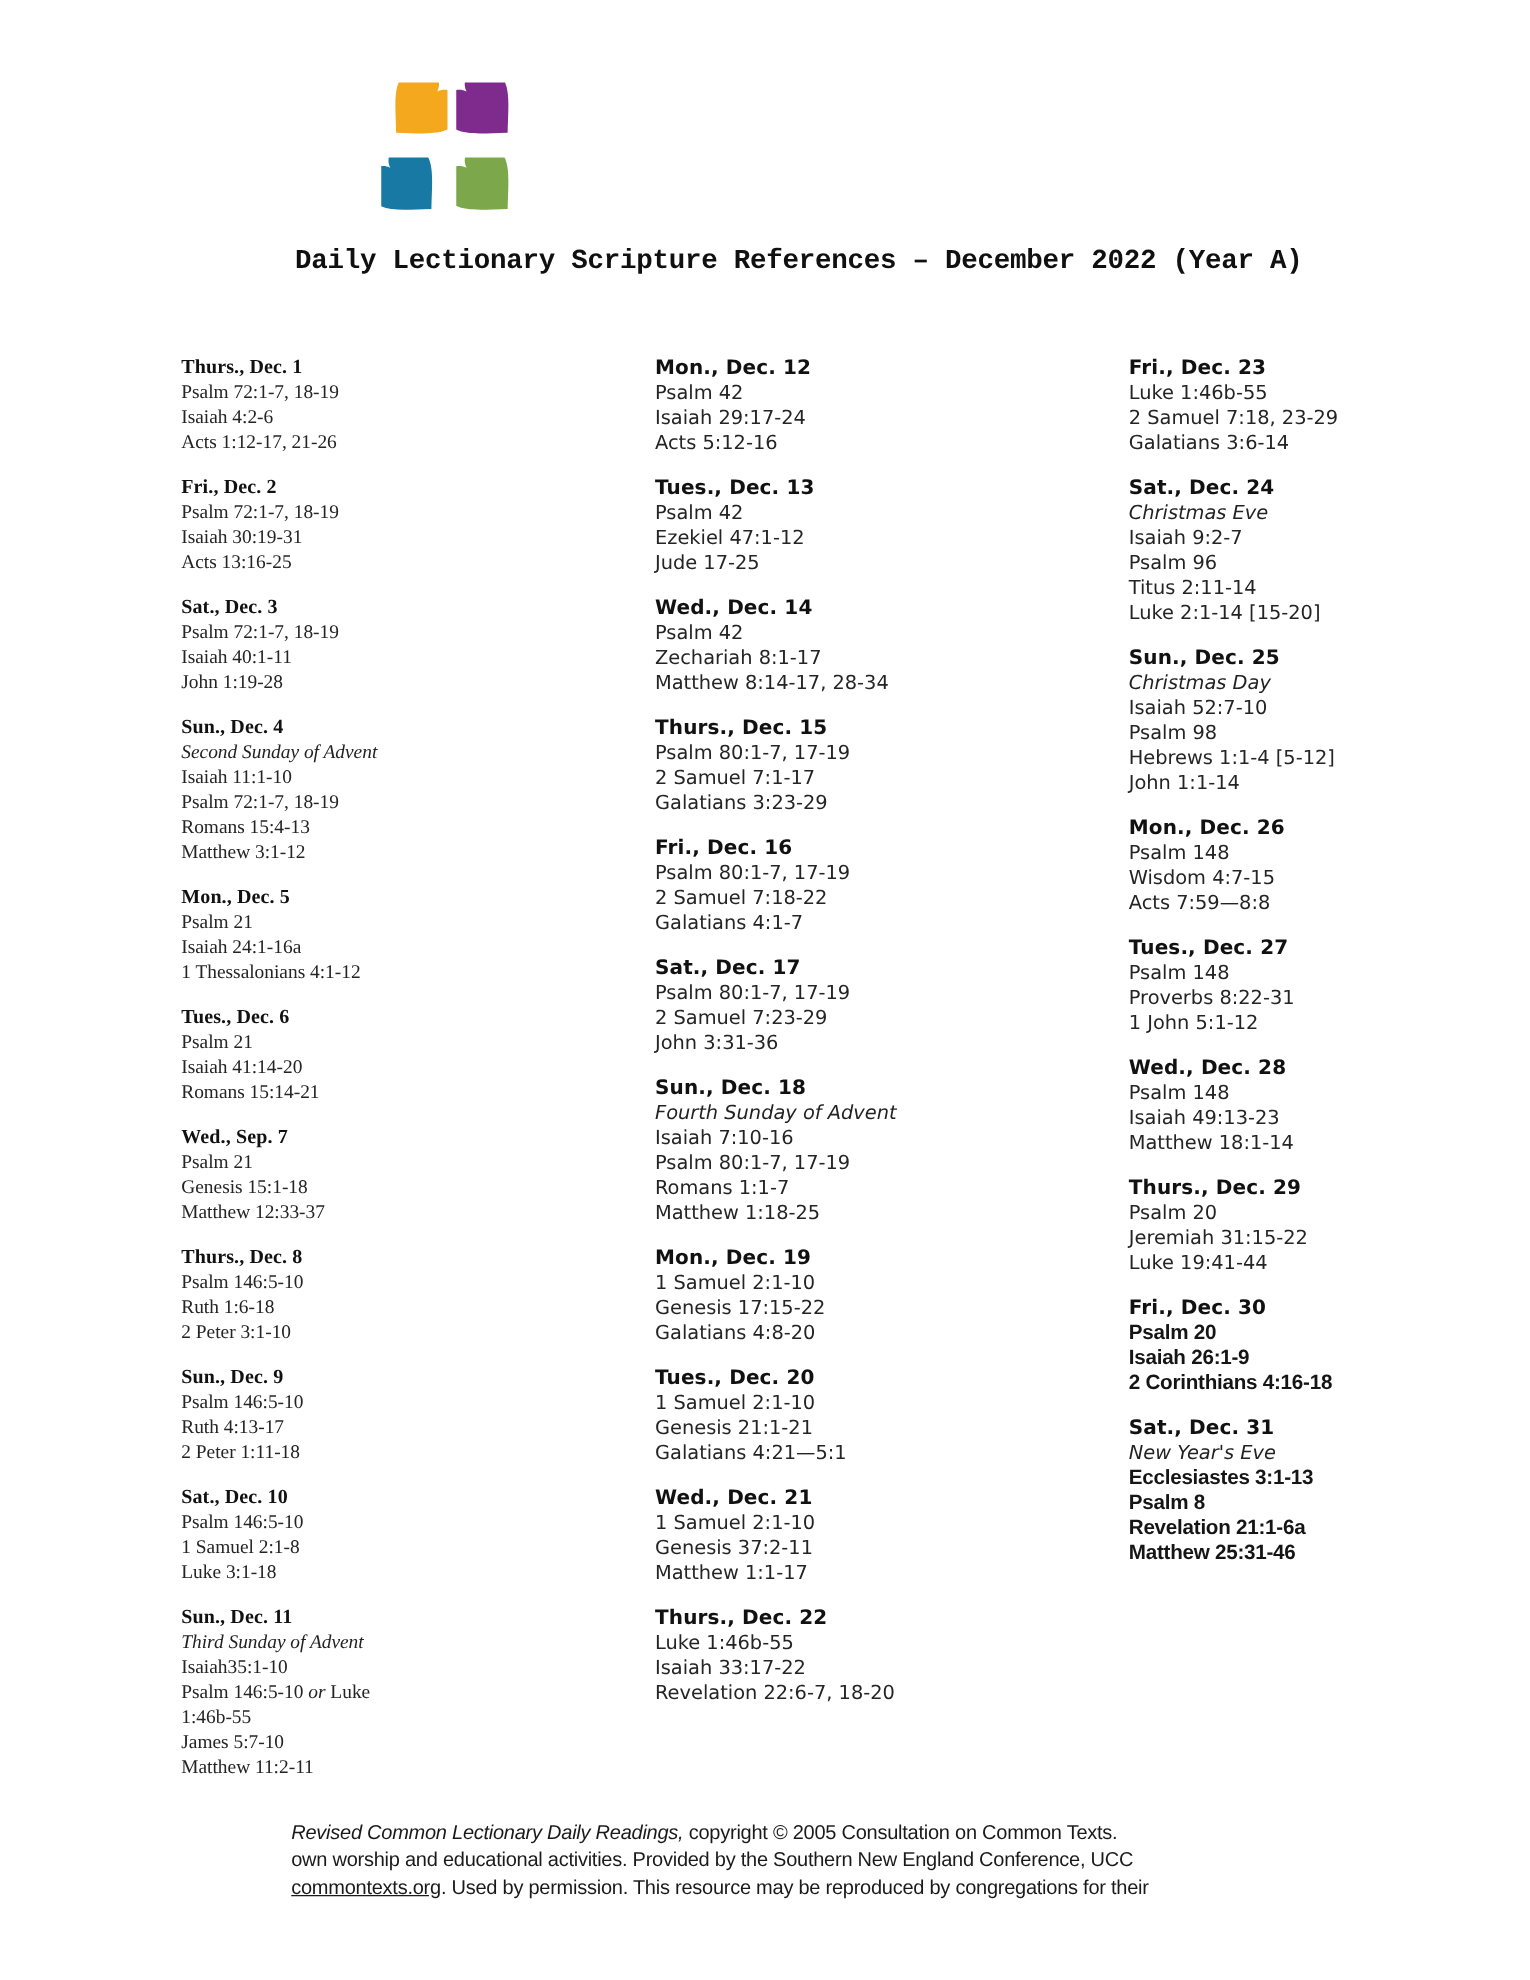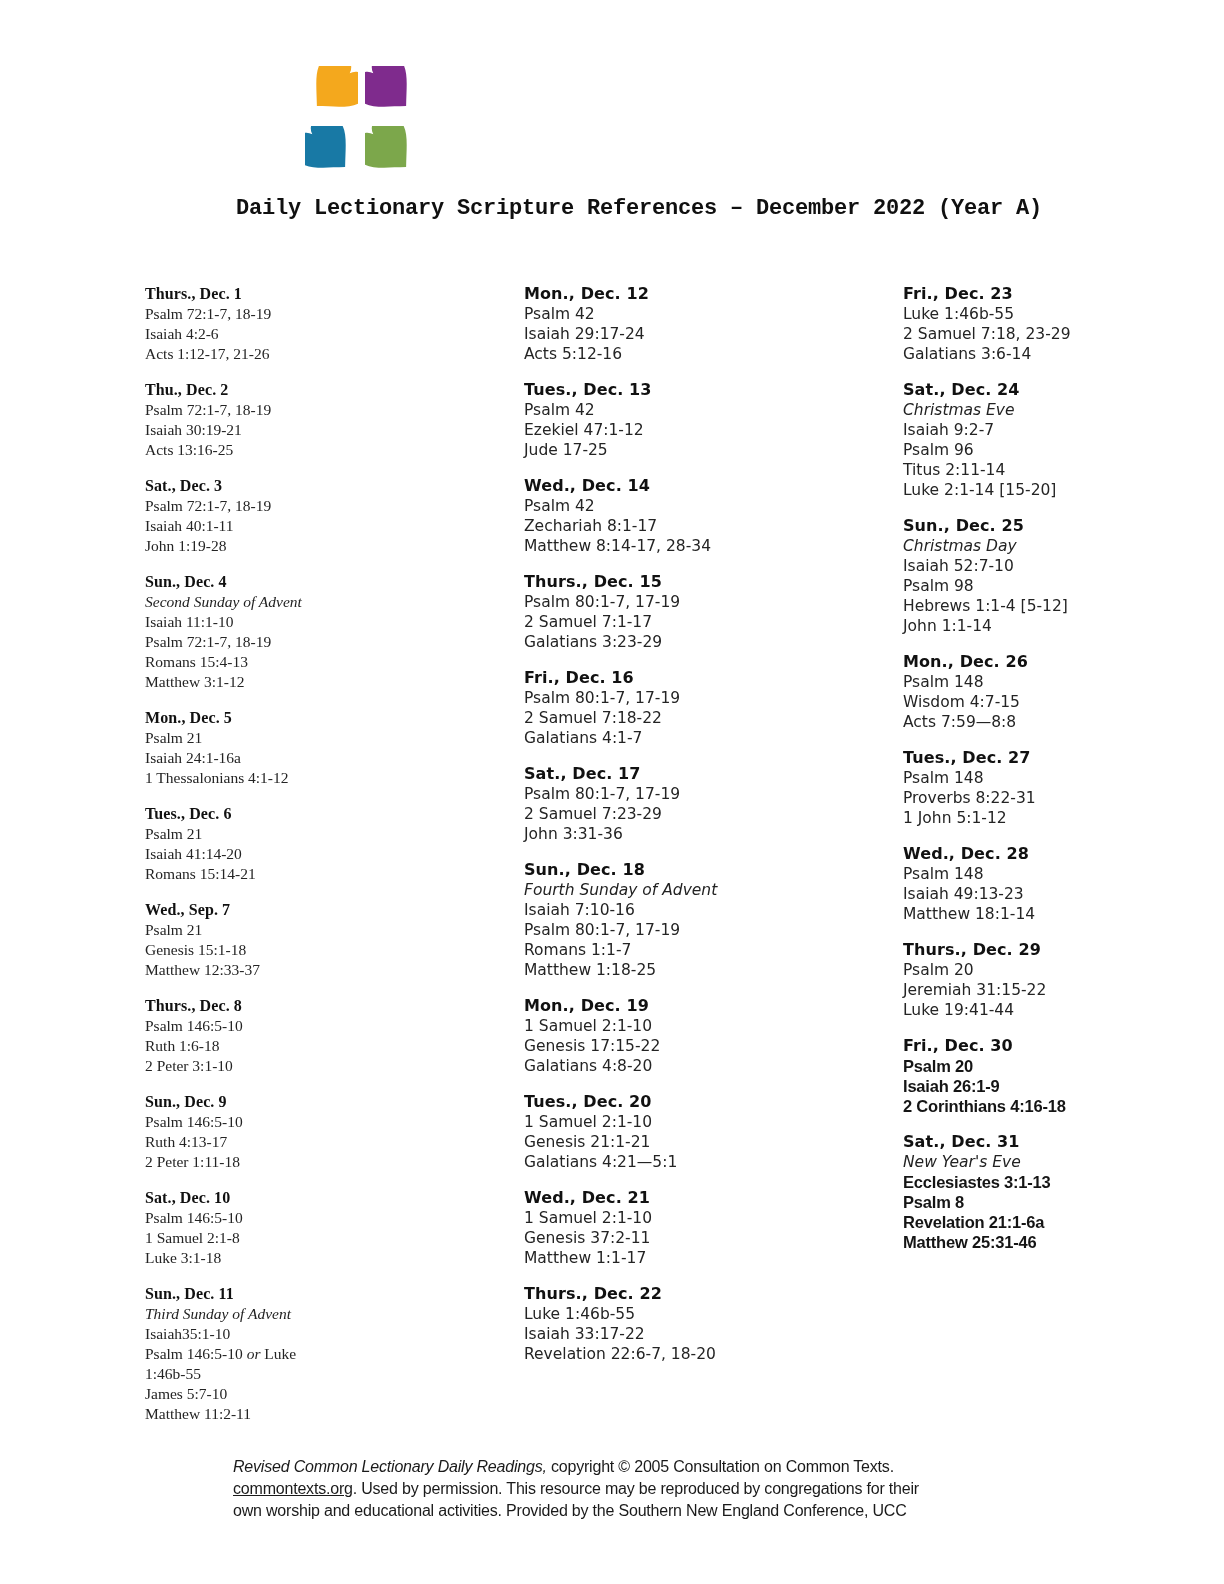--- a/index.html
+++ b/index.html
@@ -91,23 +91,23 @@
 <div class="doc-title">Daily Lectionary Scripture References – December 2022 (Year A)</div>
 
 <div class="col" id="col-1">
     <div class="day">
       <div class="day-h">Thurs., Dec. 1</div>
       <div class="rd"><span>Psalm 72:1-7, 18-19</span></div>
       <div class="rd"><span>Isaiah 4:2-6</span></div>
       <div class="rd"><span>Acts 1:12-17, 21-26</span></div>
     </div>
     <div class="day">
-      <div class="day-h">Thu., Dec. 2</div>
+      <div class="day-h">Fri., Dec. 2</div>
       <div class="rd"><span>Psalm 72:1-7, 18-19</span></div>
-      <div class="rd"><span>Isaiah 30:19-21</span></div>
+      <div class="rd"><span>Isaiah 30:19-31</span></div>
       <div class="rd"><span>Acts 13:16-25</span></div>
     </div>
     <div class="day">
       <div class="day-h">Sat., Dec. 3</div>
       <div class="rd"><span>Psalm 72:1-7, 18-19</span></div>
       <div class="rd"><span>Isaiah 40:1-11</span></div>
       <div class="rd"><span>John 1:19-28</span></div>
     </div>
     <div class="day">
       <div class="day-h">Sun., Dec. 4</div>
@@ -291,15 +291,15 @@
       <div class="sub">New Year's Eve</div>
       <div class="rd"><span>Ecclesiastes 3:1-13</span></div>
       <div class="rd"><span>Psalm 8</span></div>
       <div class="rd"><span>Revelation 21:1-6a</span></div>
       <div class="rd"><span>Matthew 25:31-46</span></div>
     </div>
   </div>
 
 <div class="footer">
     <div class="f-line"><span style="font-style: italic;">Revised Common Lectionary Daily Readings,</span><span> copyright © 2005 Consultation on Common Texts.</span></div>
+    <div class="f-line"><span>own worship and educational activities. Provided by the Southern New England Conference, UCC</span></div>
     <div class="f-line"><a class="link">commontexts.org</a><span>. Used by permission. This resource may be reproduced by congregations for their</span></div>
-    <div class="f-line"><span>own worship and educational activities. Provided by the Southern New England Conference, UCC</span></div>
   </div>
 
 </body></html>

